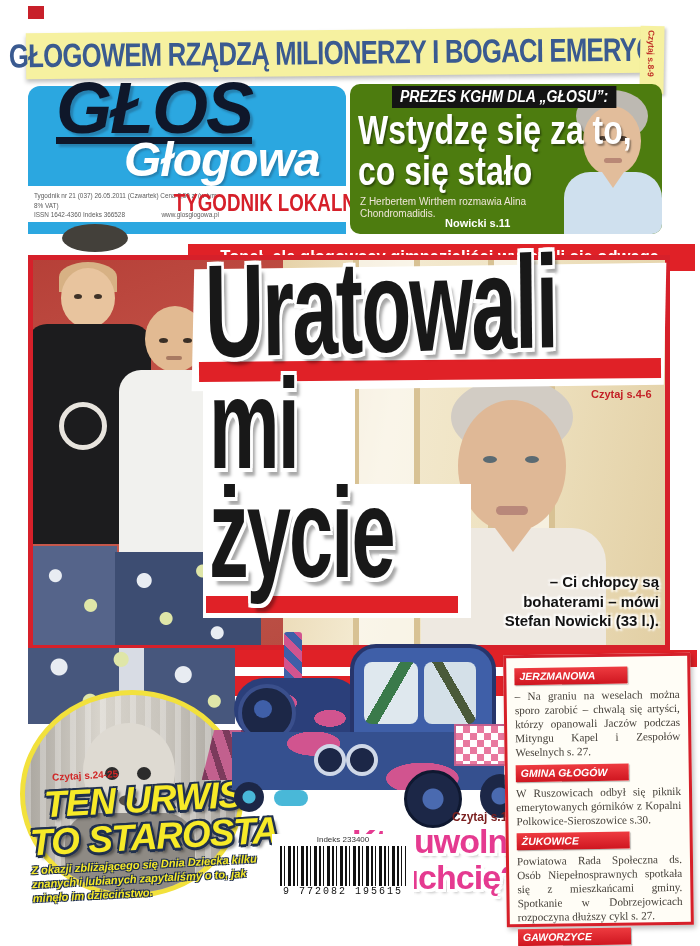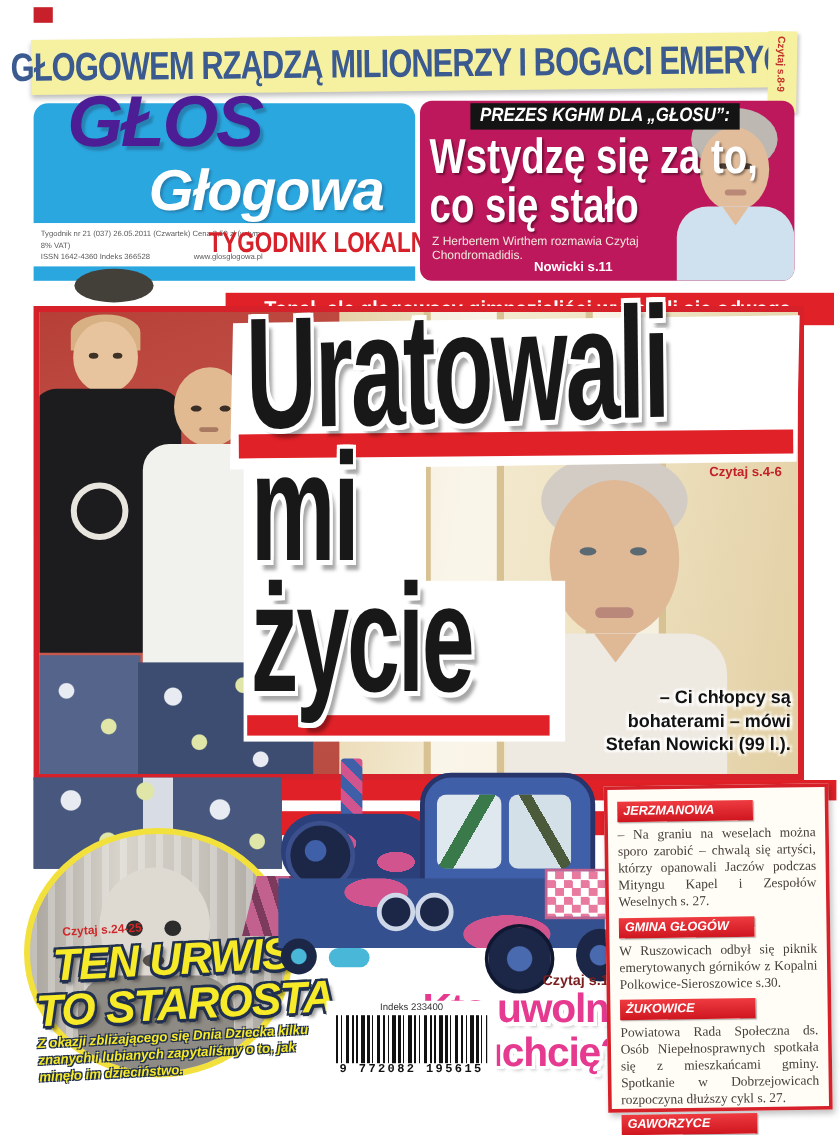--- a/index.html
+++ b/index.html
@@ -16,34 +16,34 @@
      transform-origin:center;white-space:nowrap;letter-spacing:-1px;}
   #banner-tab{left:640px;top:26px;width:24px;height:68px;background:#f6f1a0;transform:rotate(1deg);
      box-shadow:2px 2px 3px rgba(0,0,0,.2);}
   #banner-tab span{position:absolute;left:6px;top:4px;writing-mode:vertical-rl;font-size:8.5px;
      color:#c03028;font-weight:bold;}
 
   
   #masthead{left:28px;top:86px;width:318px;height:148px;}
   #masthead .blue{position:absolute;left:0;top:0;width:318px;height:100px;background:#2ba7e0;
      border-radius:12px 12px 0 0;overflow:visible;}
-  #logo-glos{position:absolute;left:28px;top:-14px;font-style:italic;font-weight:900;font-size:60px;
-     line-height:1;color:#4c1d95;text-shadow:3px 3px 2px rgba(30,60,90,.35);letter-spacing:-2px;}
+  #logo-glos{position:absolute;left:28px;top:-14px;font-style:italic;font-weight:900;font-size:72px;
+     line-height:1;color:#0f172a;text-shadow:3px 3px 2px rgba(30,60,90,.35);letter-spacing:-2px;text-decoration:underline;}
   #logo-glogowa{position:absolute;left:96px;top:50px;font-style:italic;font-weight:900;font-size:48px;
      line-height:1;color:#fff;text-shadow:2px 2px 2px rgba(30,60,90,.35);letter-spacing:-1px;}
   #masthead .strip{position:absolute;left:0;top:100px;width:318px;height:36px;background:#fff;}
   #mast-info{position:absolute;left:6px;top:5px;width:185px;font-size:6.4px;color:#5a5a5a;line-height:1.5;}
   #mast-info .row2{display:flex;justify-content:space-between;}
   #mast-tagline{position:absolute;right:-22px;top:3px;font-size:24px;font-weight:bold;color:#d6202a;
      transform:scaleX(.78);transform-origin:right center;white-space:nowrap;}
   #masthead .blue2{position:absolute;left:0;top:136px;width:318px;height:12px;background:#2ba7e0;}
   #head-peek{left:62px;top:224px;width:66px;height:28px;background:#43403a;border-radius:50%;}
 
   
-  #kghm{left:350px;top:84px;width:312px;height:150px;background:#be185d;border-radius:10px;overflow:hidden;}
+  #kghm{left:350px;top:84px;width:312px;height:150px;background:#4d7c0f;border-radius:10px;overflow:hidden;}
   #kghm-kicker{position:absolute;left:42px;top:2px;background:#141414;color:#fff;font-style:italic;
      font-weight:bold;font-size:16px;padding:2px 9px;white-space:nowrap;transform:scaleX(.88);
      transform-origin:left center;}
   .kghm-h{position:absolute;left:8px;color:#fff;font-weight:bold;font-size:41px;line-height:1;
      white-space:nowrap;transform:scaleX(.78);transform-origin:left center;
      text-shadow:2px 2px 2px rgba(0,0,0,.4);}
   #kghm-h1{top:26px;}
   #kghm-h2{top:67px;}
   #kghm-byline{position:absolute;left:10px;top:112px;width:200px;font-size:10px;color:#f0e6da;line-height:1.2;}
   #kghm-read{position:absolute;left:95px;top:133px;font-size:11px;font-weight:bold;color:#fff;}
@@ -194,21 +194,21 @@
   #read13{left:452px;top:810px;font-size:12px;font-weight:bold;color:#7a1f1f;}
   .pink-h{position:absolute;font-weight:900;color:#e53a90;white-space:nowrap;letter-spacing:-1px;
      text-shadow:-3px -3px 0 #fff,3px -3px 0 #fff,-3px 3px 0 #fff,3px 3px 0 #fff,
        0 -3px 0 #fff,0 3px 0 #fff,-3px 0 0 #fff,3px 0 0 #fff,4px 4px 3px rgba(0,0,0,.25);}
   #ciu-h1{left:352px;top:822px;font-size:34px;}
   #ciu-h2{left:372px;top:858px;font-size:34px;}
   #barcode{left:272px;top:834px;width:142px;height:70px;background:#fff;text-align:center;}
   #barcode .lbl{font-size:8px;color:#333;margin-top:1px;}
   #barcode .bars{margin:2px auto 0;width:126px;height:40px;
      background:repeating-linear-gradient(90deg,#111 0 2px,#fff 2px 4px,#111 4px 5px,#fff 5px 8px,#111 8px 11px,#fff 11px 13px);}
-  #barcode .digits{font-family:"Liberation Mono",monospace;font-size:10px;color:#111;letter-spacing:2px;font-weight:bold;}
+  #barcode .digits{font-family:"Liberation Mono",monospace;font-size:10px;color:#111;letter-spacing:2px;}
 
   
   #news-panel{left:505px;top:654px;width:187px;height:272px;background:#fffdf6;border:3px solid #d6202a;
      transform:rotate(-0.8deg);box-shadow:2px 3px 5px rgba(0,0,0,.25);padding:7px 8px;box-sizing:border-box;}
   .np-head{display:inline-block;background:linear-gradient(#ee3b40,#cf1620);color:#fff;font-style:italic;
      font-weight:bold;font-size:10.5px;padding:2px 8px 3px 5px;margin:3px 0 4px;min-width:100px;
      box-shadow:1px 1px 1px rgba(0,0,0,.3);}
   .np-text{font-family:"Liberation Serif",serif;font-size:11.2px;color:#46413a;line-height:1.26;
      text-align:justify;margin:0 0 2px;}
 </style>
@@ -250,21 +250,21 @@
       <div class="face"></div>
       <div class="eye l"></div>
       <div class="eye r"></div>
       <div class="mouth"></div>
       <div class="shirt"></div>
       <div class="collar"></div>
     </div>
     <div id="kghm-kicker">PREZES KGHM DLA „GŁOSU”:</div>
     <div id="kghm-h1" class="kghm-h">Wstydzę się za to,</div>
     <div id="kghm-h2" class="kghm-h">co się stało</div>
-    <div id="kghm-byline">Z Herbertem Wirthem rozmawia Czytaj Chondromadidis.</div>
+    <div id="kghm-byline">Z Herbertem Wirthem rozmawia Alina Chondromadidis.</div>
     <div id="kghm-read">Nowicki s.11</div>
   </div>
 
   <div id="rescue-kicker" class="abs">
     <span class="txt">Tonął, ale głogowscy gimnazjaliści wykazali się odwagą.</span>
   </div>
 
   <div id="photo-frame" class="abs">
     <div id="boys">
       <div class="b1-hair"></div>
@@ -294,21 +294,21 @@
     </div>
     <div id="wb1" class="wb"></div>
     <div id="wb2" class="wb"></div>
     <div id="wb3" class="wb"></div>
     <div id="rs1" class="rstrip"></div>
     <div id="rs2" class="rstrip"></div>
     <div id="ml1" class="mainline">Uratowali</div>
     <div id="ml2" class="mainline">mi</div>
     <div id="ml3" class="mainline">życie</div>
     <div id="read45">Czytaj s.4-6</div>
-    <div id="rescue-caption">– Ci chłopcy są bohaterami – mówi Stefan Nowicki (99 l.).</div>
+    <div id="rescue-caption">– Ci chłopcy są bohaterami – mówi Stefan Nowicki (33 l.).</div>
   </div>
 
   <div id="stripe1" class="abs"></div>
   <div id="stripe2" class="abs"></div>
   <div id="legs" class="abs"></div>
 
   <div id="baby" class="abs">
     <div class="curtain"></div>
     <div class="head"></div>
     <div class="eye l"></div>

